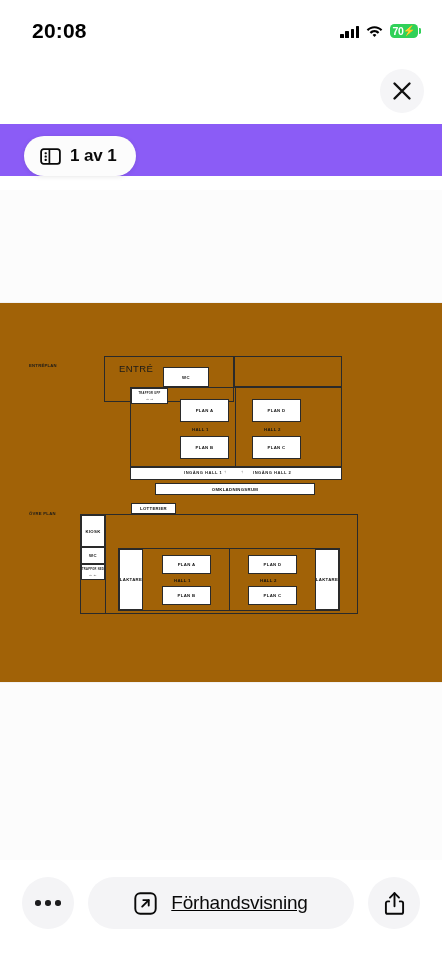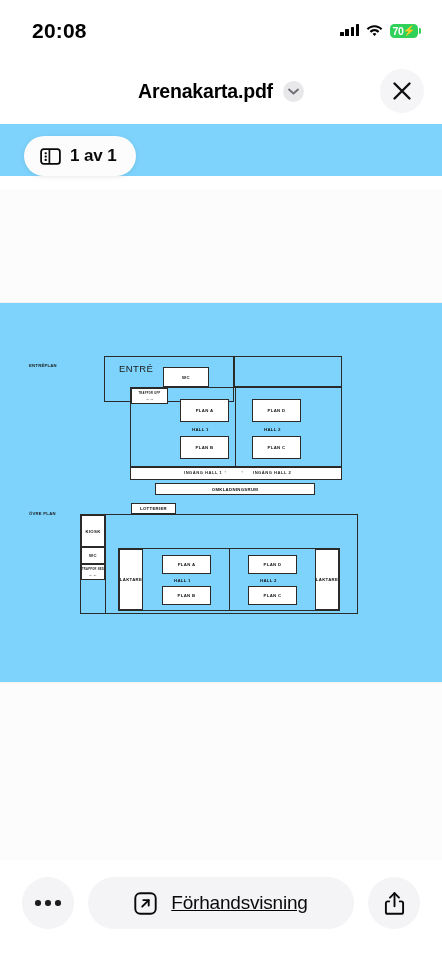--- a/index.html
+++ b/index.html
@@ -28,21 +28,21 @@
   }
   .status-time {
     font-size: 21px;
     font-weight: 700;
     color: #000000;
     letter-spacing: 0.2px;
     padding-top: 4px;
   }
   .status-right {
     display: flex;
-    align-items: flex-start;
+    align-items: flex-end;
     gap: 7px;
     padding-top: 4px;
   }
   .cellular-bars {
     display: flex;
     align-items: flex-end;
     gap: 1.7px;
     height: 12px;
   }
   .cellular-bars i {
@@ -138,21 +138,21 @@
     align-items: center;
     justify-content: center;
     border: none;
     cursor: pointer;
     padding: 0;
   }
 
   
   .pill-area {
     padding: 12px 8px 0 24px;
-    background: #7dd3fc;
+    background: #8b5cf6;
   }
   .page-pill {
     display: inline-flex;
     align-items: center;
     gap: 9px;
     height: 40px;
     padding: 0 19px 0 16px;
     border-radius: 20px;
     background: #FCFCFC;
     box-shadow: 0 1px 5px rgba(0,0,0,0.09), 0 0 1px rgba(0,0,0,0.06);
@@ -177,21 +177,21 @@
     overflow: hidden;
   }
   .doc-gap-top {
     height: 113px;
     background: #FCFCFC;
     border-bottom: 1px solid #F2F2F3;
   }
   .pdf-page {
     position: relative;
     height: 380px;
-    background: #7dd3fc;
+    background: #a16207;
     border-bottom: 1px solid #F2F2F3;
   }
   .doc-gap-bottom {
     height: 200px;
     background: #FCFCFC;
   }
 
   
   .plan-canvas {
     position: absolute;
@@ -327,28 +327,20 @@
       <path d="M8.5 9.0C7.7 9.0 7.0 9.4 6.6 9.9L8.5 11.9L10.4 9.9C10.0 9.4 9.3 9.0 8.5 9.0Z" fill="#000"></path>
     </svg>
     <div class="battery">
       <span class="battery-level">70</span>
       <span class="battery-bolt">⚡</span>
     </div>
   </div>
 </div>
 
 <div class="header">
-  <div class="header-title-wrap">
-    <div class="header-title">Arenakarta.pdf</div>
-    <button class="chevron-btn">
-      <svg width="11" height="7" viewBox="0 0 11 7">
-        <path d="M1 1.5L5.5 5.5L10 1.5" stroke="#6E6E73" stroke-width="1.8" fill="none" stroke-linecap="round" stroke-linejoin="round"></path>
-      </svg>
-    </button>
-  </div>
   <button class="close-btn">
     <svg width="20" height="20" viewBox="0 0 20 20">
       <path d="M2.5 2.5L17.5 17.5M17.5 2.5L2.5 17.5" stroke="#111" stroke-width="2.4" stroke-linecap="round"></path>
     </svg>
   </button>
 </div>
 
 <div class="pill-area">
   <button class="page-pill">
     <svg width="21" height="17" viewBox="0 0 21 17">

